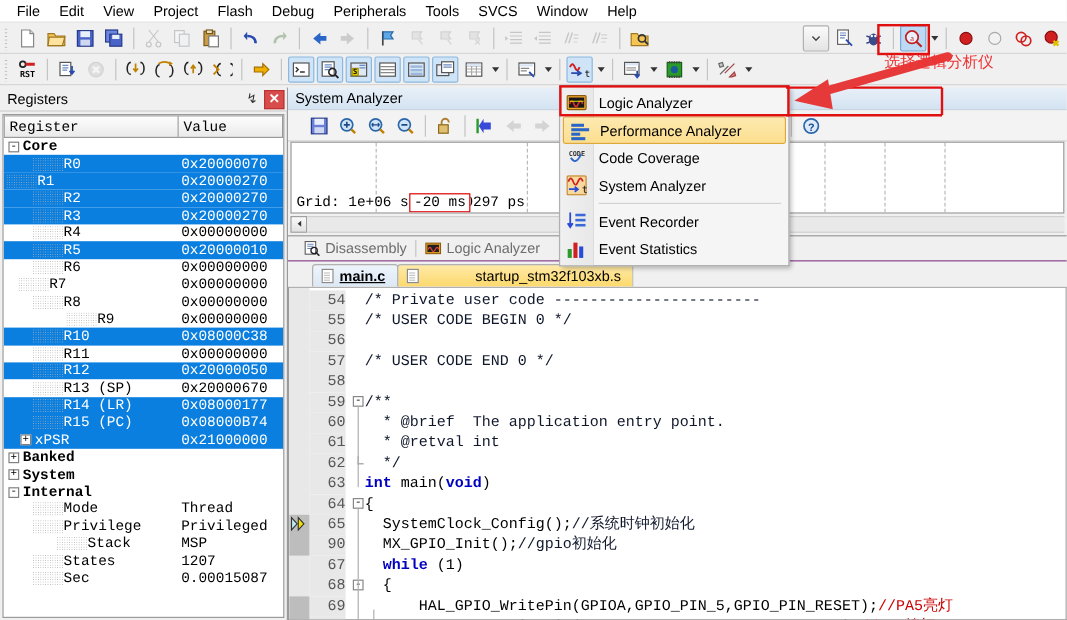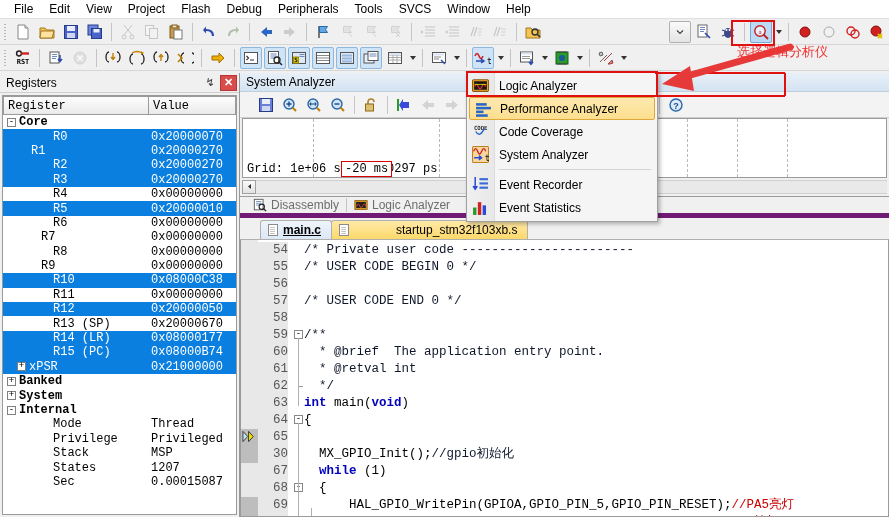--- a/index.html
+++ b/index.html
@@ -112,21 +112,21 @@
   .sa-scroll { height: 15px; background:#f0f0f0; display:flex; align-items:center;
     margin: 1px 2px 2px 2px; }
   .scrollarrow { width:14px; height:14px; background: linear-gradient(#fafafa,#e2e2e2);
     border:1px solid #a0a0a0; display:flex; align-items:center; justify-content:center;
     font-size:8px; cursor:default; }
   .scrolltrack { flex:1; height:14px; background:#e9e9e9; border-top:1px solid #d0d0d0;
     border-bottom:1px solid #d0d0d0; }
 
   
   .docktabs { height: 21px; background:#f0f0f0; display:flex; align-items:center;
-    padding-left: 6px; border-bottom: 5px solid #701a75; }
+    padding-left: 6px; border-bottom: 1px solid #701a75; }
   .docktab { display:flex; align-items:center; gap:4px; padding: 0 7px; height:19px;
     font-size:12px; color:#6d6d6d; cursor:default; }
   .dsep { width:1px; height:14px; background:#c4c4c4; }
 
   
   .edtabs { height: 21px; display:flex; align-items:flex-end; background:#f0f0f0;
     padding-left: 20px; }
   .edtab { display:flex; align-items:center; gap:5px; height:19px; padding: 0 10px 0 7px;
     font-size:12px; border:1px solid #b0b0b0; border-bottom:none;
     border-radius: 3px 3px 0 0; cursor:default; margin-right:-1px; }
@@ -618,21 +618,21 @@
               <span class="rval">0x00000000</span>
             </div>
             <div class="rrow" style="position: relative;">
               <span class="rname" style="padding-left: 24px;">
                 <span class="dots"></span>
                 <span>R8</span>
               </span>
               <span class="rval">0x00000000</span>
             </div>
             <div class="rrow" style="position: relative;">
-              <span class="rname" style="padding-left: 12px;">
+              <span class="rname" style="padding-left: 12px; margin-left: 40px;">
                 <span class="dots"></span>
                 <span>R9</span>
               </span>
               <span class="rval">0x00000000</span>
             </div>
             <div class="rrow sel" style="position: relative;">
               <span class="rname" style="padding-left: 24px;">
                 <span class="dots"></span>
                 <span>R10</span>
               </span>
@@ -705,21 +705,21 @@
               </span>
               <span class="rval">Thread</span>
             </div>
             <div class="rrow" style="position: relative;">
               <span class="rname" style="padding-left: 24px;">
                 <span class="dots"></span>
                 <span>Privilege</span>
               </span>
               <span class="rval">Privileged</span>
             </div>
-            <div class="rrow" style="position: relative;">
+            <div class="rrow" style="position: relative; padding-left: 20px;">
               <span class="rname" style="padding-left: 24px;">
                 <span class="dots"></span>
                 <span>Stack</span>
               </span>
               <span class="rval">MSP</span>
             </div>
             <div class="rrow" style="position: relative;">
               <span class="rname" style="padding-left: 24px;">
                 <span class="dots"></span>
                 <span>States</span>
@@ -911,21 +911,22 @@
             <div class="lnum" style="top: 172px; text-align: right;">64</div>
             <div class="foldbox" style="left: 53px; top: 175px;">-</div>
             <div class="codeline" style="top: 172px;"><span class="pl">{</span></div>
             <div class="marker" style="top: 189px;">
               <svg width="16" height="13" viewBox="0 0 16 13">
                 <path d="M1 1l5 5.5L1 12z" fill="#bfe8f0" stroke="#333"></path>
                 <path d="M7 1l5 5.5L7 12z" fill="#f0e000" stroke="#333"></path>
               </svg>
             </div>
             <div class="lnum" style="top: 189px;">65</div>
-            <div class="lnum" style="top: 206px;">30</div>
+            <div class="codeline" style="top: 189px;"><span class="pl">  SystemClock_Config();</span><span class="cm">//系统时钟初始化</span></div>
+            <div class="lnum" style="top: 206px;">90</div>
             <div class="codeline" style="top: 206px;"><span class="pl">  MX_GPIO_Init();</span><span class="cm">//gpio初始化</span></div>
             <div class="lnum" style="top: 223px;">67</div>
             <div class="codeline" style="top: 223px;"><span class="pl">  </span><span class="kw">while</span><span class="pl"> (1)</span></div>
             <div class="lnum" style="top: 240px;">68</div>
             <div class="foldbox" style="left: 53px; top: 243px;">-</div>
             <div class="codeline" style="top: 240px;"><span class="pl">  {</span></div>
             <div class="lnum" style="top: 257px;">69</div>
             <div class="codeline" style="top: 257px;"><span class="pl">      HAL_GPIO_WritePin(GPIOA,GPIO_PIN_5,GPIO_PIN_RESET);</span><span class="cmr">//PA5亮灯</span></div>
             <div class="lnum" style="top: 274px;">70</div>
             <div class="codeline" style="top: 274px;"><span class="pl">      HAL_GPIO_WritePin(GPIOB,GPIO_PIN_9,GPIO_PIN_SET);</span><span class="cmr">//PB9熄灯</span></div>

